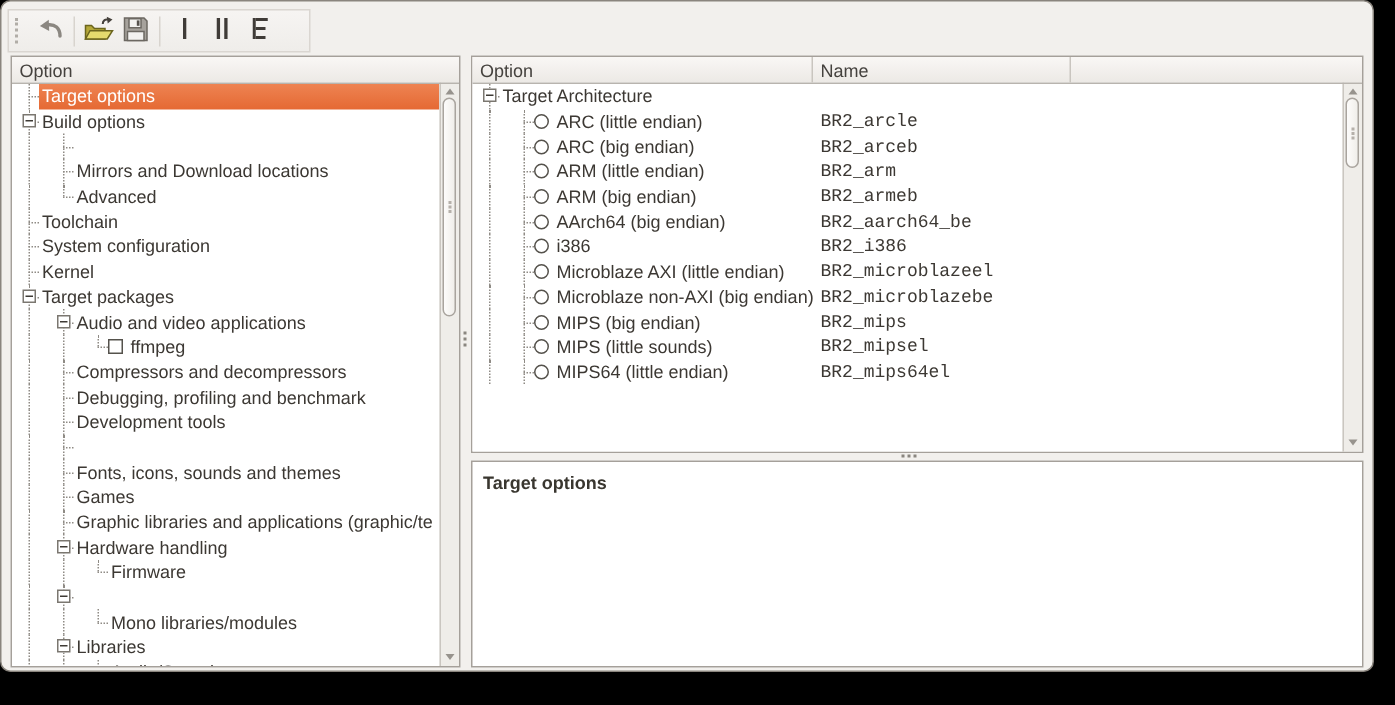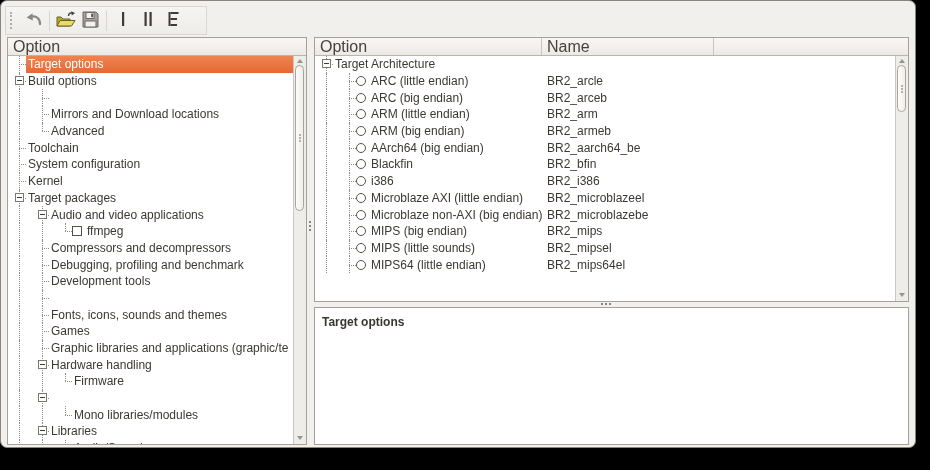--- a/index.html
+++ b/index.html
@@ -18,21 +18,21 @@
   .tb-sep{width:1px;height:20px;background:#D8D4CE;margin:0 3px;}
 
   
   .panel{position:absolute;background:#fff;border:1px solid #A5A09A;box-sizing:border-box;}
   .left-panel{left:6px;top:36px;width:300px;bottom:2px;}
   .right-panel{left:313px;top:36px;width:595px;height:265px;}
   .bottom-panel{left:313px;top:306px;width:595px;bottom:2px;}
 
   .panel-header{position:absolute;top:0;left:0;right:0;height:17px;
                 background:linear-gradient(#F9F7F5,#ECE9E5);border-bottom:1px solid #B8B4AE;
-                display:flex;font-size:16px;color:#45423E;align-items:stretch;z-index:3;}
+                display:flex;font-size:12px;color:#45423E;align-items:stretch;z-index:3;}
   .hcell{padding-left:5px;display:flex;align-items:center;box-sizing:border-box;
          border-right:1px solid #C9C5BF;white-space:nowrap;overflow:hidden;}
   .hcell.grow{flex:1 1 auto;border-right:none;}
   .hcell.w-opt{width:227px;}
   .hcell.w-name{width:172px;}
 
   .tree{position:absolute;top:17px;left:0;right:13px;bottom:0;overflow:hidden;
         background:#fff;padding-top:1px;}
 
   
@@ -50,21 +50,21 @@
         background:#fff;border:1px solid #7B7770;box-sizing:border-box;z-index:2;}
   .expander::after{content:"";position:absolute;left:1px;right:1px;top:3px;
         border-top:1px solid #3E3A35;}
   .checkbox,.radio{flex:0 0 auto;width:10px;height:10px;border:1px solid #55524C;
         background:#fff;margin-right:3px;box-sizing:border-box;}
   .radio{border-radius:50%;}
   .rbody{flex:1 1 auto;height:100%;display:flex;align-items:center;min-width:0;}
   .rbody.sel{background:linear-gradient(#EE8352,#E56933);color:#FFFFFF;}
   .lbl{padding:0 2px;}
   .ncol{position:absolute;left:232px;top:0;height:100%;display:flex;align-items:center;
-        color:#3C3833;}
+        color:#3C3833;font-family:Liberation Mono, monospace;}
 
   
   .vscroll{position:absolute;top:17px;bottom:0;right:0;width:13px;background:#EFEDE9;
            border-left:1px solid #CAC6C0;box-sizing:border-box;}
   .sb-thumb{position:absolute;left:1px;width:9px;border:1px solid #A9A49E;border-radius:5px;
            background:linear-gradient(90deg,#FDFCFB,#F0EEEA);box-sizing:border-box;}
   .sb-thumb::after{content:"";position:absolute;left:50%;top:50%;width:2px;height:2px;
            margin:-4px 0 0 -1px;background:#B5B0AA;
            box-shadow:0 3px 0 #B5B0AA,0 6px 0 #B5B0AA;}
   .sb-up{position:absolute;top:4px;left:50%;margin-left:-3px;width:0;height:0;
@@ -398,29 +398,20 @@
           <span class="rbody">
             <span class="lbl">AArch64 (big endian)</span>
           </span>
           <span class="ncol">BR2_aarch64_be</span>
         </div>
         <div class="trow">
           <span class="cell v"></span>
           <span class="cell j"></span>
           <span class="radio"></span>
           <span class="rbody">
-            <span class="lbl">Blackfin</span>
-          </span>
-          <span class="ncol">BR2_bfin</span>
-        </div>
-        <div class="trow">
-          <span class="cell v"></span>
-          <span class="cell j"></span>
-          <span class="radio"></span>
-          <span class="rbody">
             <span class="lbl">i386</span>
           </span>
           <span class="ncol">BR2_i386</span>
         </div>
         <div class="trow">
           <span class="cell v"></span>
           <span class="cell j"></span>
           <span class="radio"></span>
           <span class="rbody">
             <span class="lbl">Microblaze AXI (little endian)</span>

